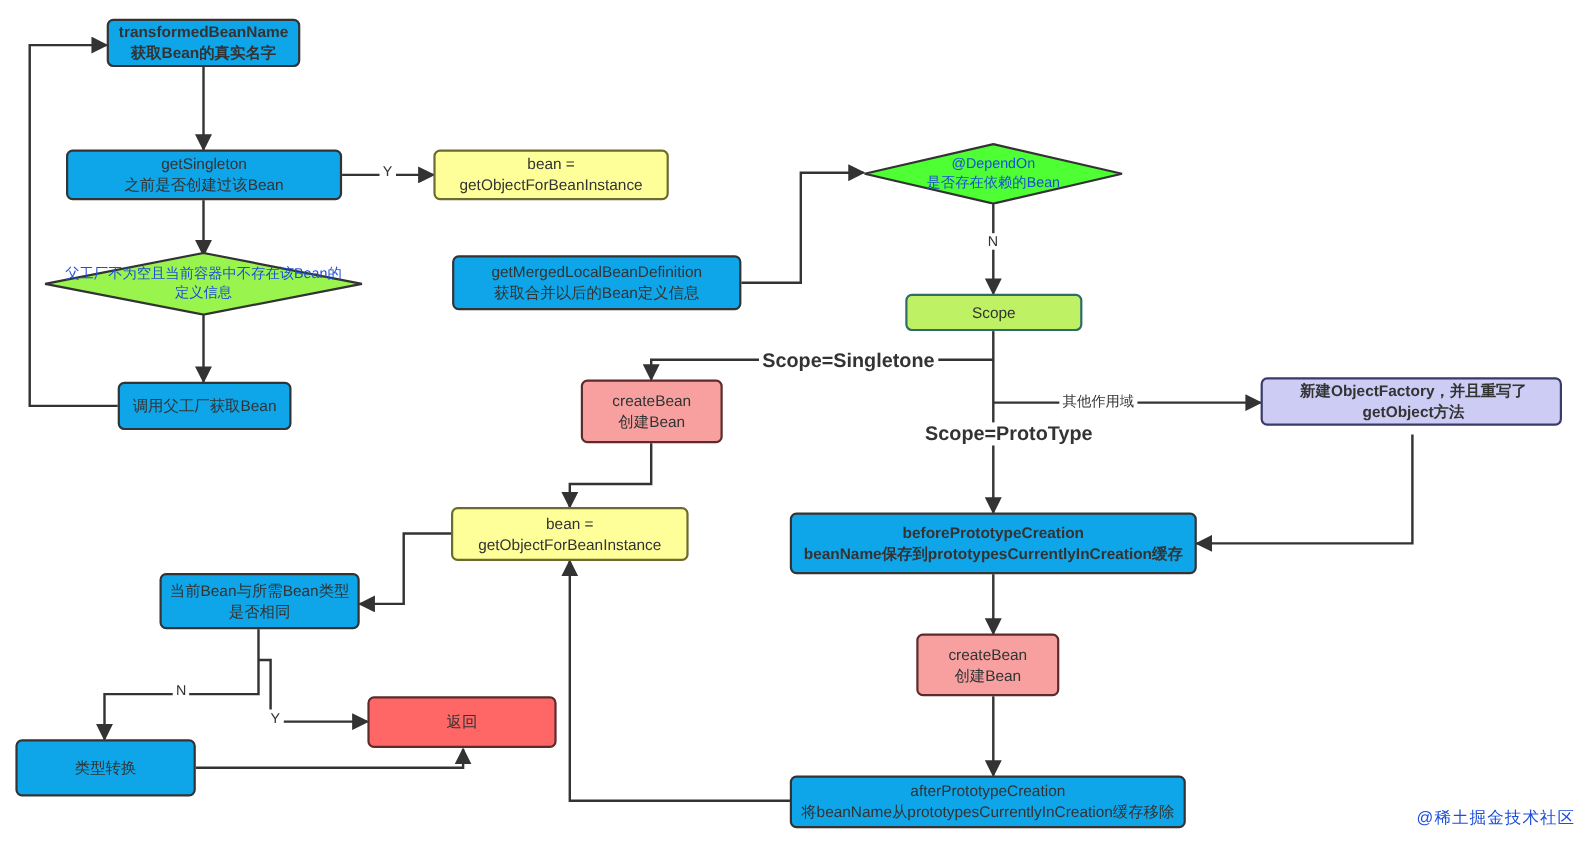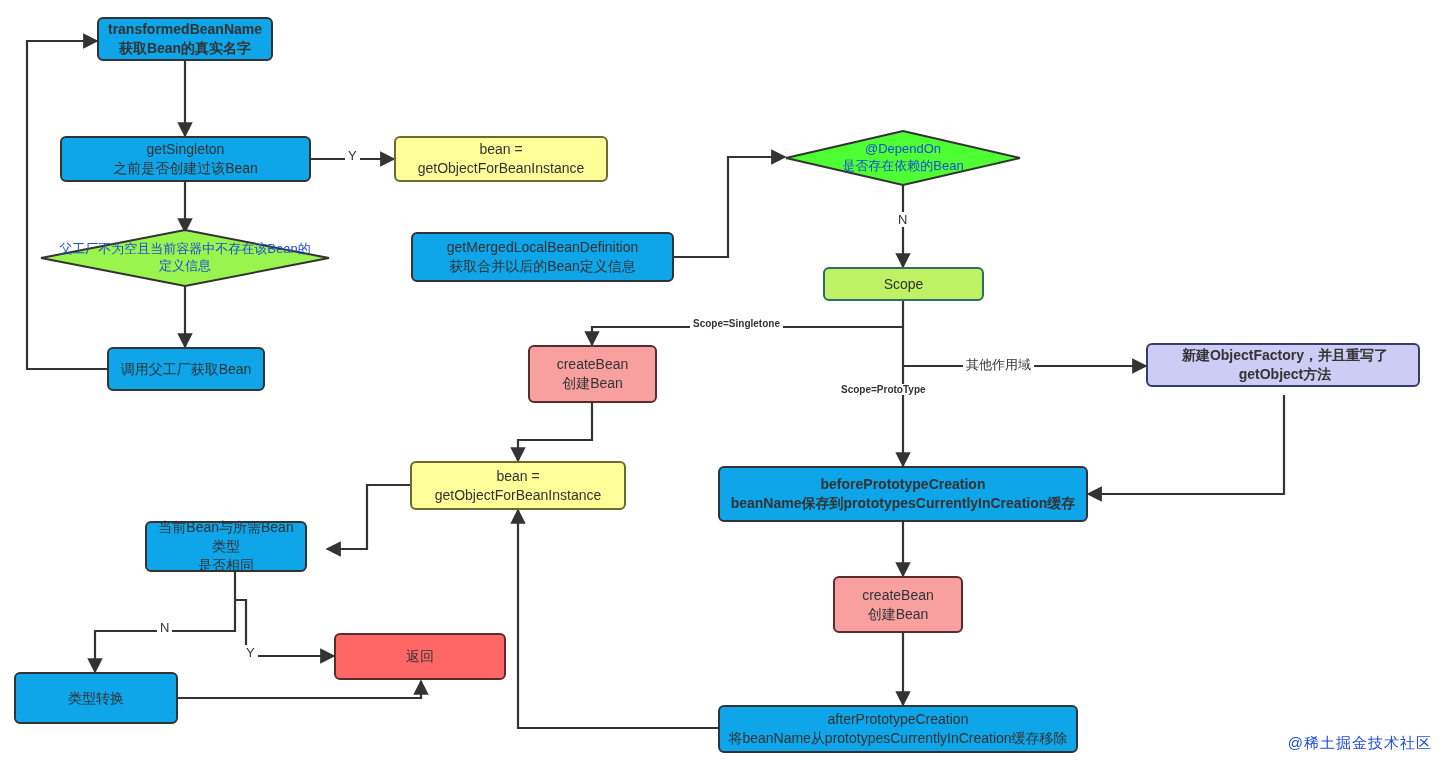--- a/index.html
+++ b/index.html
@@ -69,21 +69,21 @@
   }
 
   .edge-label {
     position: absolute;
     font-size: 13px;
     color: #333333;
     background: #ffffff;
     padding: 0 3px;
     white-space: nowrap;
   }
-  .edge-label.bold { font-weight: bold; font-size: 10px; }
+  .edge-label.bold { font-weight: bold; font-size: 18px; }
 
   .watermark {
     position: absolute;
     right: 18px;
     bottom: 14px;
     font-size: 15px;
     color: #1d4ed8;
     letter-spacing: 1px;
     user-select: none;
   }
@@ -177,21 +177,21 @@
 
   <div class="node purple bold" style="left:1146px; top:343px; width:274px; height:44px;">新建ObjectFactory，并且重写了
 getObject方法</div>
 
   <div class="node pink" style="left:528px; top:345px; width:129px; height:58px;">createBean
 创建Bean</div>
 
   <div class="node yellow" style="left:410px; top:461px; width:216px; height:49px;">bean =
 getObjectForBeanInstance</div>
 
-  <div class="node" style="left:145px; top:521px; width:162px; height:51px;">当前Bean与所需Bean类型
+  <div class="node" style="left:145px; top:521px; width:182px; height:51px;">当前Bean与所需Bean类型
 是否相同</div>
 
   <div class="node" style="left:14px; top:672px; width:164px; height:52px;">类型转换</div>
 
   <div class="node red" style="left:334px; top:633px; width:172px; height:47px;">返回</div>
 
   <div class="node bold" style="left:718px; top:466px; width:370px; height:56px;">beforePrototypeCreation
 beanName保存到prototypesCurrentlyInCreation缓存</div>
 
   <div class="node pink" style="left:833px; top:576px; width:130px; height:57px;">createBean

